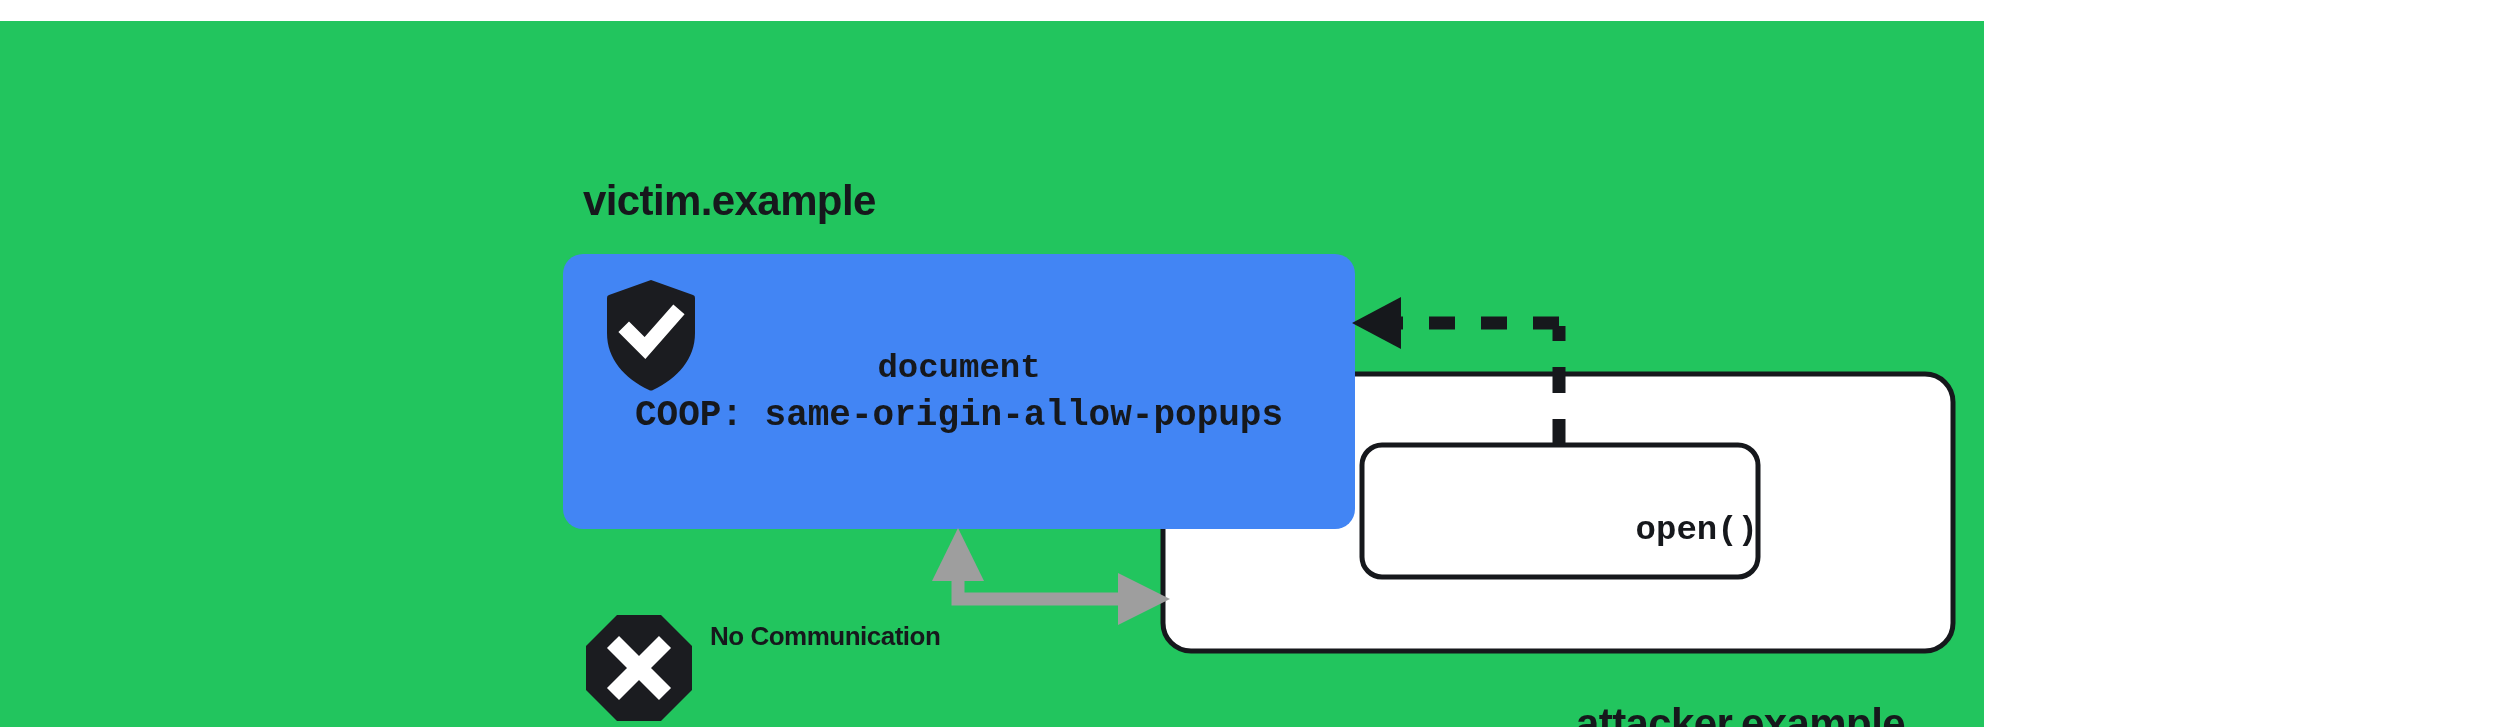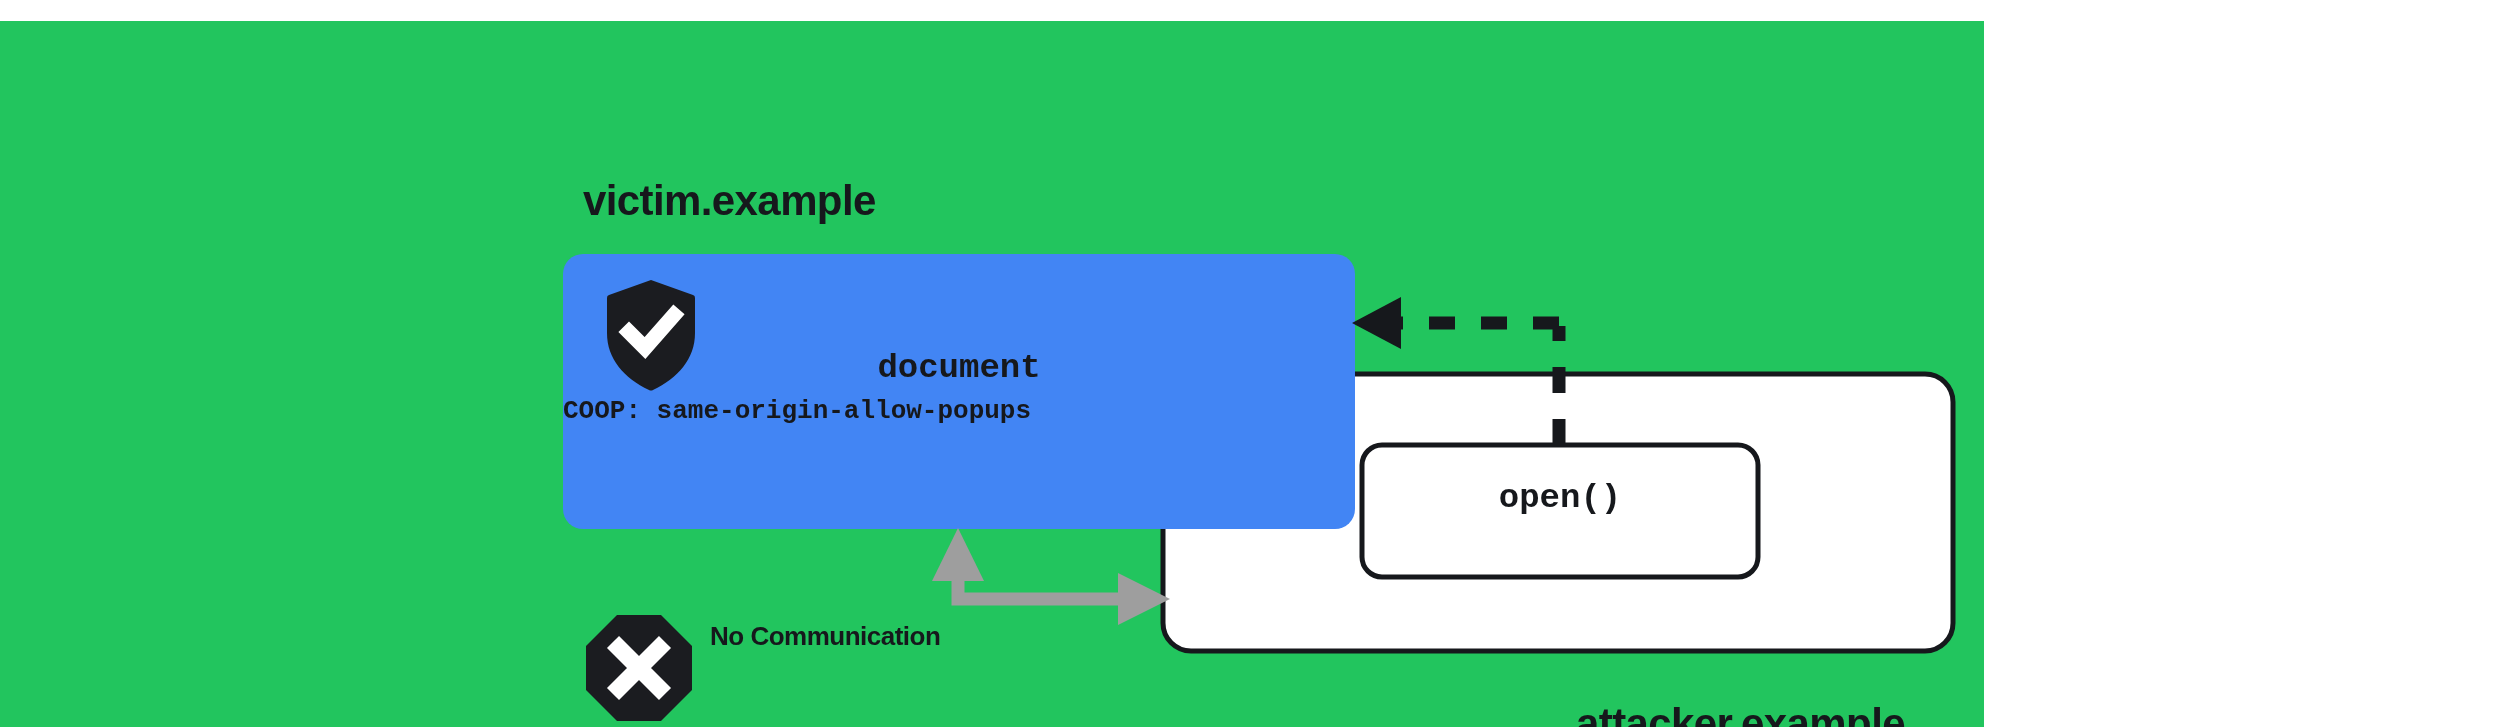--- a/index.html
+++ b/index.html
@@ -55,28 +55,29 @@
     left: 563px;
     top: 330px;
     width: 792px;
     text-align: center;
     font-size: 34px;
   }
   #coop-text {
     left: 563px;
     top: 377px;
     width: 792px;
-    font-size: 26px;
+    text-align: center;
+    font-size: 36px;
     letter-spacing: 0px;
   }
   #open-text {
     left: 1362px;
-    top: 460px;
+    top: 492px;
     width: 396px;
-    text-align: center;
+    text-align: right;
     font-size: 34px;
   }
   #nocomm-text {
     left: 710px;
     top: 602px;
     font-size: 26px;
     letter-spacing: -0.5px;
   }
 </style>
 </head>

